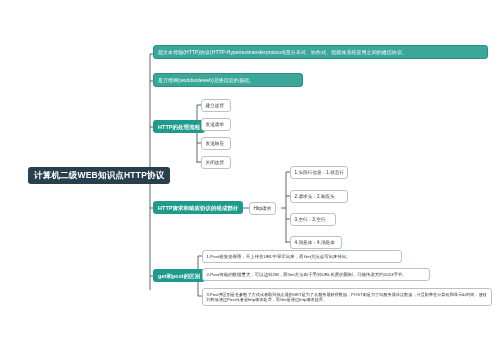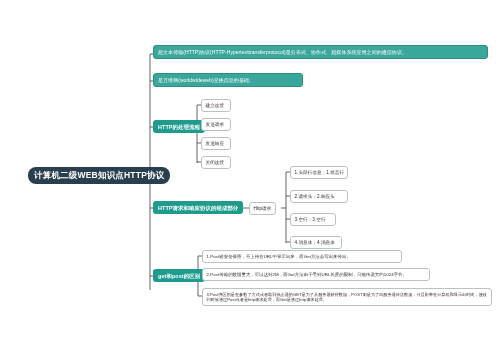--- a/index.html
+++ b/index.html
@@ -12,21 +12,21 @@
   }
   #canvas{position:absolute;left:0;top:0;width:500px;height:360px;}
   svg.links{position:absolute;left:0;top:0;width:500px;height:360px;pointer-events:none;}
 
   .node{position:absolute;box-sizing:border-box;}
 
   
   .root{
     background:#2a3f4d;
     color:#ffffff;
-    border-radius:8px;
+    border-radius:3px;
     font-size:8.5px;
     font-weight:bold;
     letter-spacing:.2px;
     padding:4px 6px;
     white-space:nowrap;
     line-height:1.1;
   }
 
   
   .teal{

